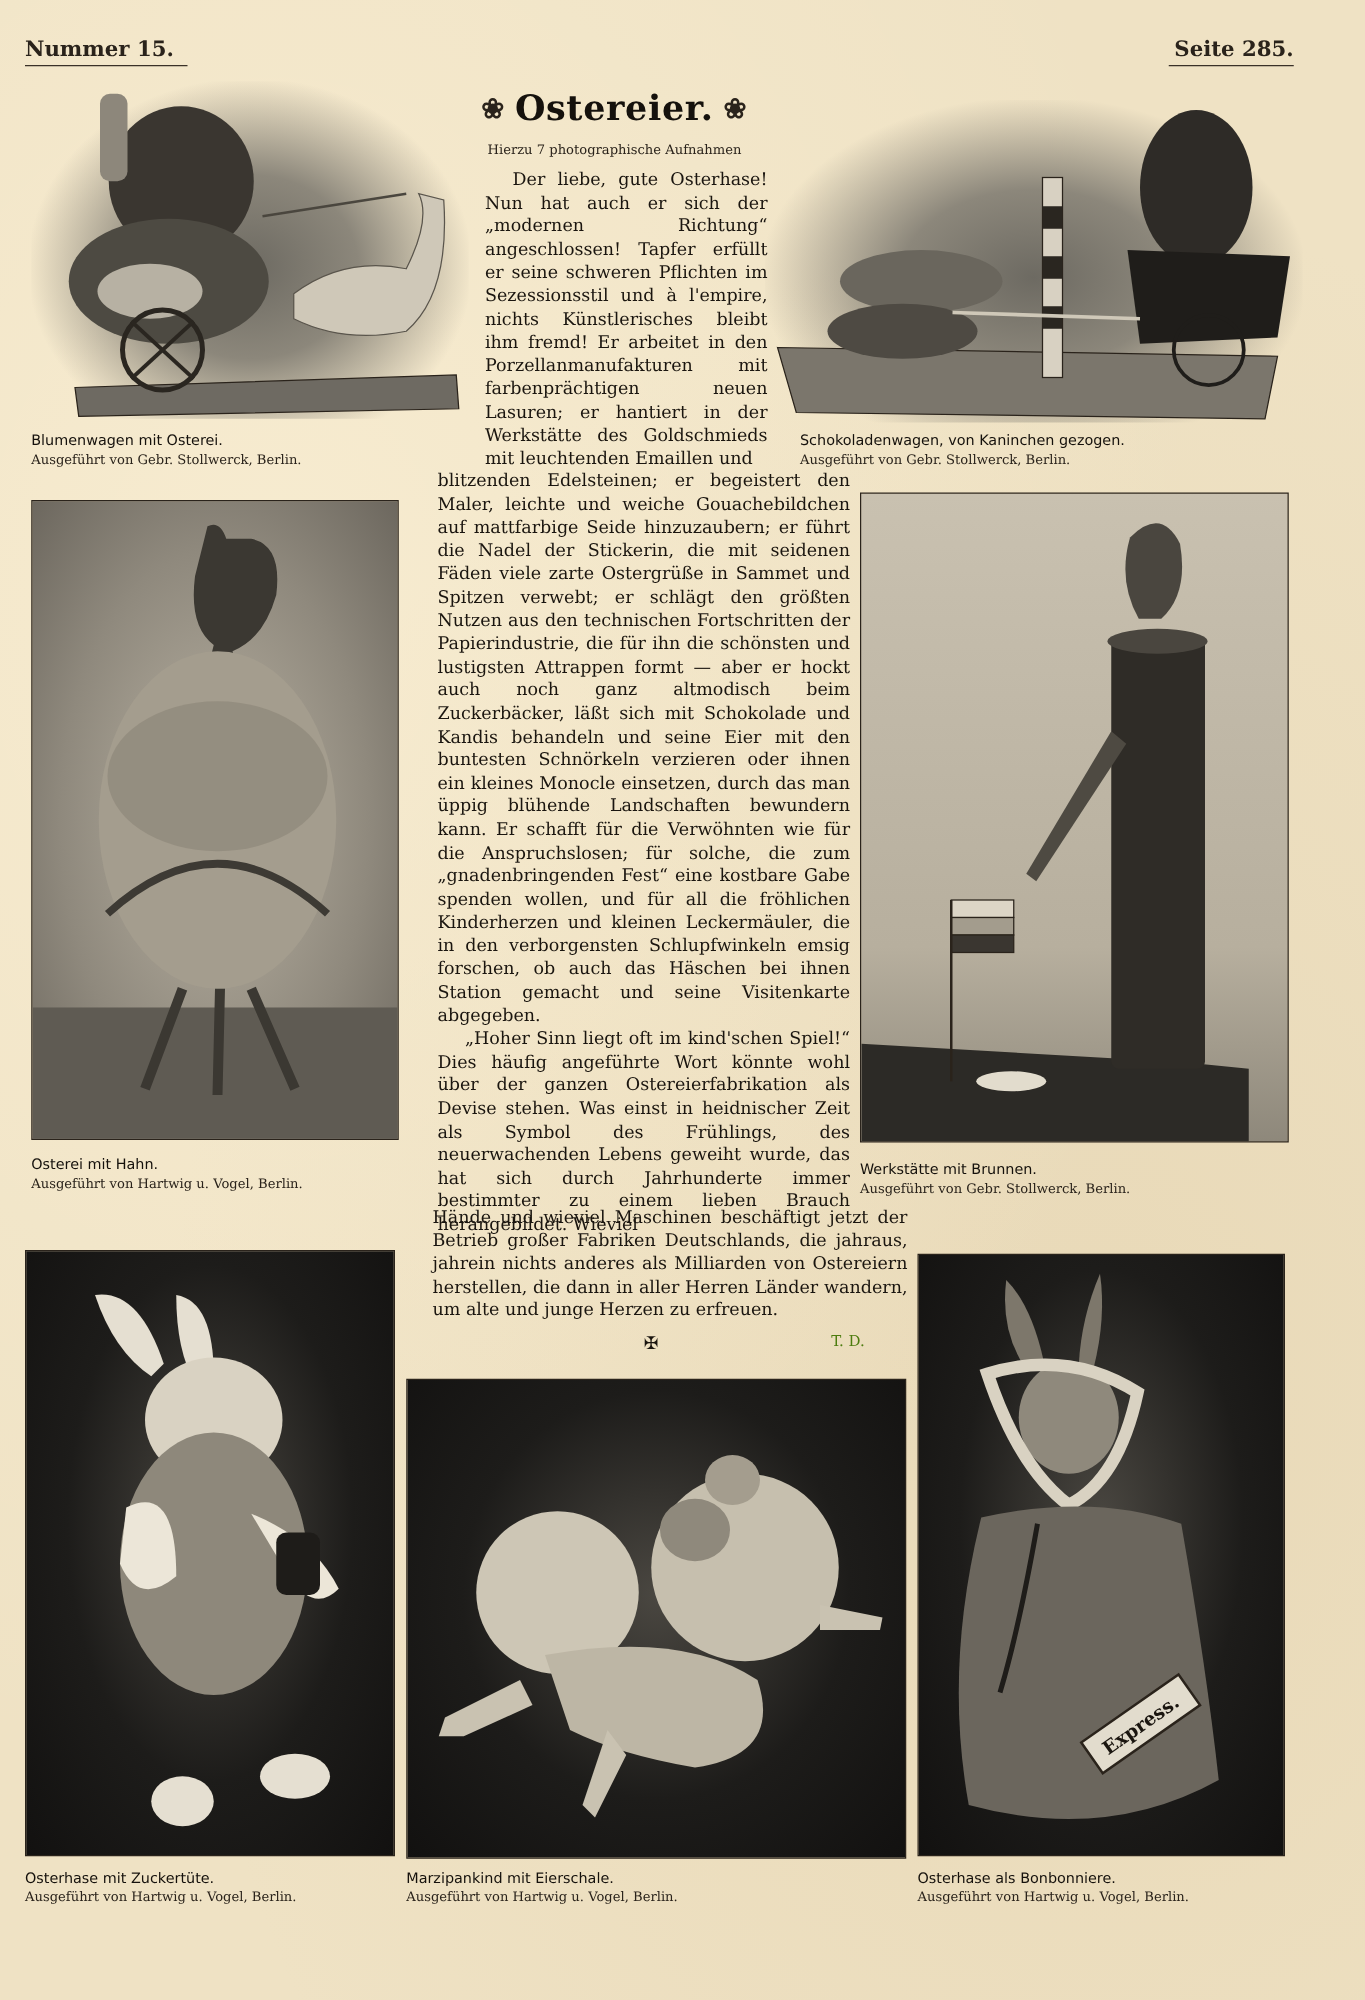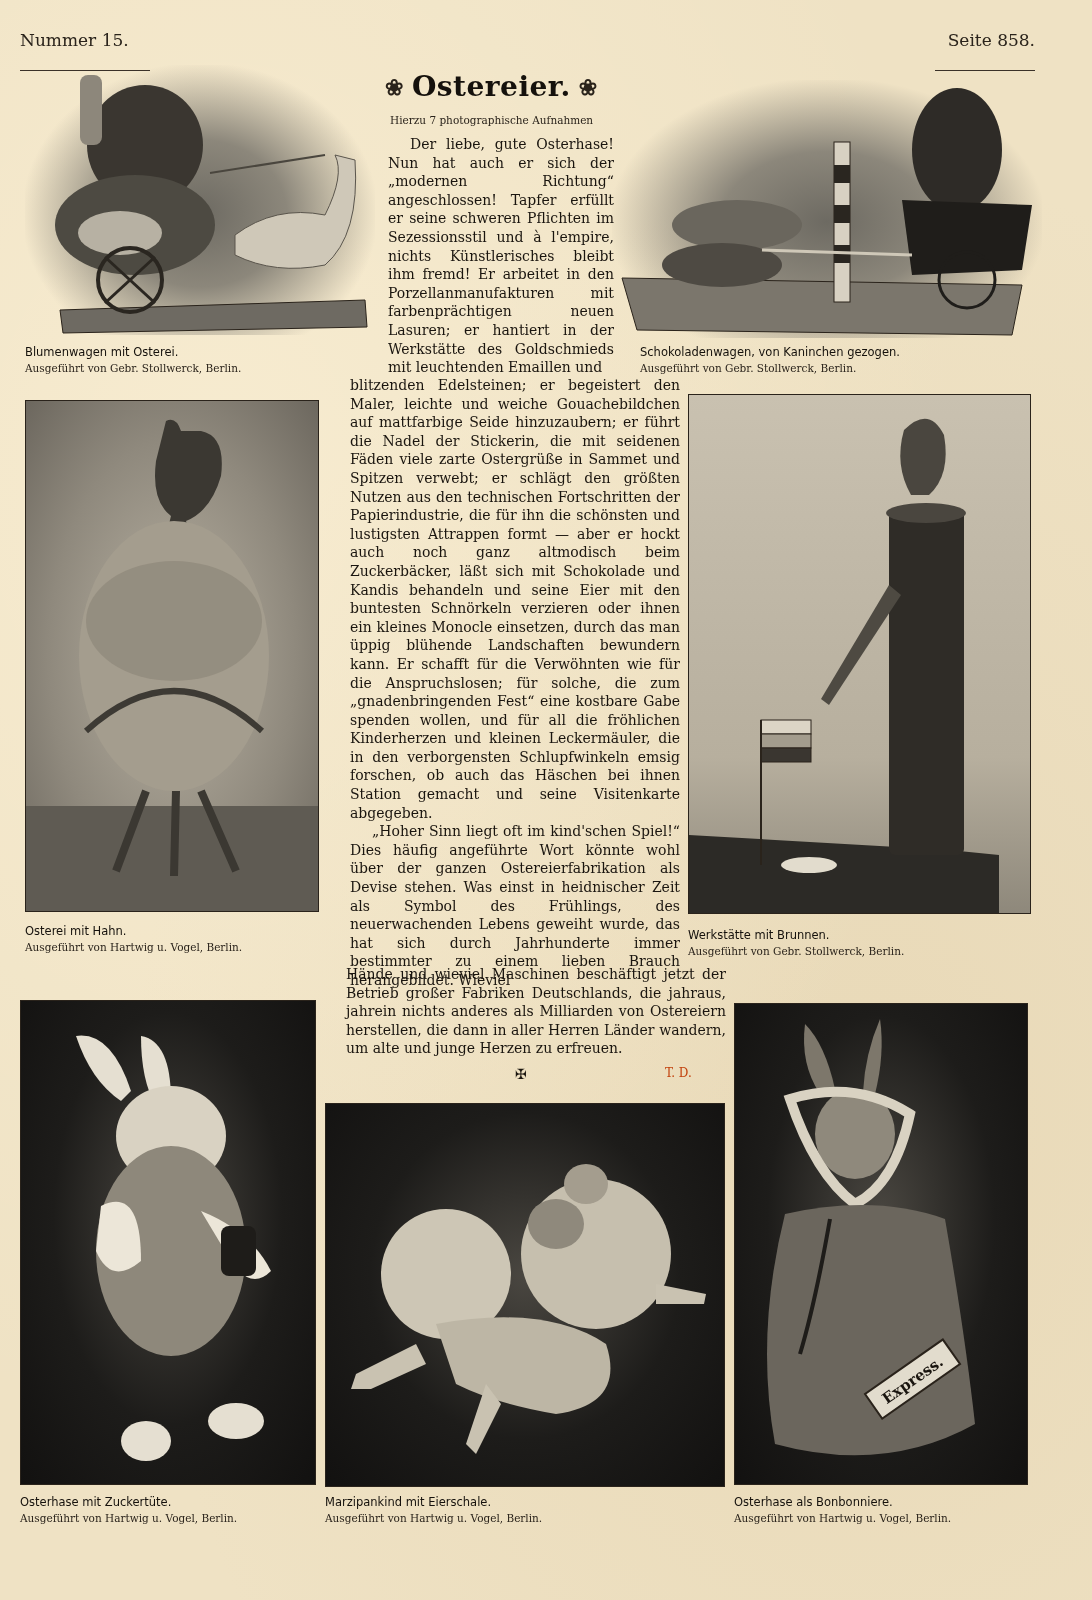--- a/index.html
+++ b/index.html
@@ -8,42 +8,42 @@
     background: #efe2c4;
     background-image:
       radial-gradient(ellipse at 20% 30%, rgba(255,245,220,0.5), transparent 60%),
       radial-gradient(ellipse at 80% 70%, rgba(220,200,160,0.35), transparent 60%);
     position: relative;
     overflow: hidden;
     font-family: "DejaVu Serif", serif;
     color: #1c1712;
   }
   .abs { position: absolute; }
-  .folio { font-family: "DejaVu Serif", serif; font-size: 17px; color: #2a231b; padding-bottom: 20px; border-bottom: 1.5px solid #3a3128; }
+  .folio { font-family: "DejaVu Serif", serif; font-size: 17px; color: #2a231b; padding-bottom: 2px; border-bottom: 1.5px solid #3a3128; font-weight: bold; }
   .title { font-family: "DejaVu Serif", serif; font-weight: bold; font-size: 28px; letter-spacing: 0.5px; display: flex; align-items: center; gap: 8px; color: #15110c; }
   .orn { font-size: 22px; color: #2a231b; }
   .subtitle { font-size: 10.5px; color: #2a231b; text-align: center; }
   .body-text { font-family: "DejaVu Serif", serif; font-size: 14px; line-height: 18.6px; text-align: justify; color: #1a150f; }
   .body-text p { text-indent: 22px; }
   .photo { border: 1.5px solid #2a231b; overflow: hidden; }
   .photo.light { background: radial-gradient(ellipse at 50% 50%, #b9b2a3 0%, #8f897d 60%, #6c675e 100%); }
   .photo.pale { background: linear-gradient(180deg, #c9c1b0 0%, #b7af9e 70%, #8e887b 100%); }
   .photo.dark { background: radial-gradient(ellipse at 50% 45%, #4a4741 0%, #1d1c1a 55%, #121110 100%); }
   .photo.vignette { border: none; background: radial-gradient(ellipse at 50% 55%, #6d6a62 0%, #8c877b 35%, rgba(239,226,196,0) 72%); }
   .cap-title { font-family: "DejaVu Sans", sans-serif; font-weight: normal; font-size: 11.5px; color: #15110c; }
   .cap-credit { font-size: 10.5px; text-align: left; color: #2a231b; margin-top: 3px; }
-  .signature { font-size: 12px; color: #c2410c; }
+  .signature { font-size: 12px; color: #4d7c0f; }
   .star { font-size: 14px; color: #1a150f; }
   svg { display: block; }
 </style>
 </head>
 <body>
 
 <div class="abs folio" style="left:20px; top:30px; width:130px;">Nummer 15.</div>
-<div class="abs folio" style="left:935px; top:30px; width:100px; text-align:right;">Seite 858.</div>
+<div class="abs folio" style="left:935px; top:30px; width:100px; text-align:right;">Seite 285.</div>
 
 <div class="abs title" style="left:385px; top:70px;">
   <span class="orn">❀</span>
   <span>Ostereier.</span>
   <span class="orn">❀</span>
 </div>
 <div class="abs subtitle" style="left:390px; top:114px;">Hierzu 7 photographische Aufnahmen</div>
 
 <div class="abs photo vignette" style="left:25px; top:65px; width:350px; height:270px;">
   <svg width="350" height="270" viewBox="0 0 350 270">

